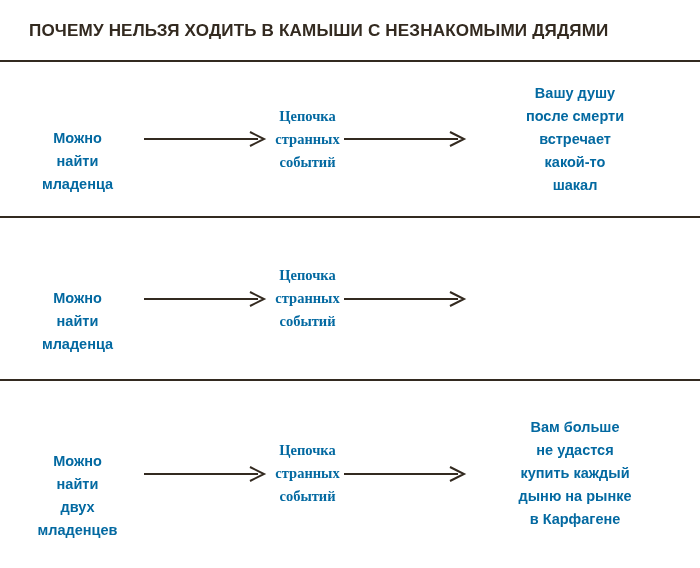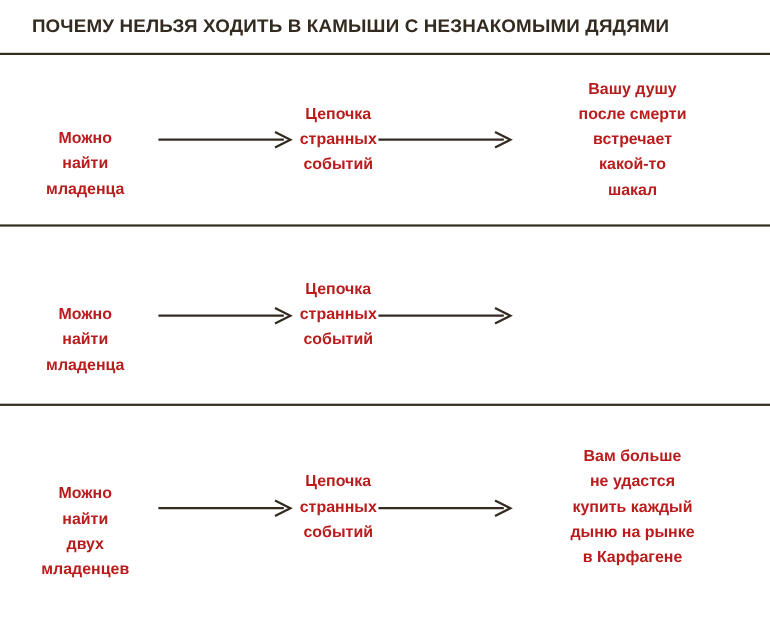--- a/index.html
+++ b/index.html
@@ -18,21 +18,21 @@
   #poster {
     width: 700px;
     height: 568px;
     position: relative;
     background: #ffffff;
     box-sizing: border-box;
   }
 
   
   .title-bar {
-    height: 48px;
+    height: 60px;
     display: flex;
     align-items: center;
     padding-left: 29px;
     box-sizing: border-box;
   }
   .title-text {
     font-size: 16.5px;
     font-weight: bold;
     letter-spacing: 0.15px;
     color: #332a20;
@@ -58,25 +58,25 @@
   }
   .row-1 { height: 154px; }
   .row-2 { height: 161px; }
   .row-3 { height: 185px; }
 
   .cell-text {
     text-align: center;
     font-size: 14.5px;
     font-weight: bold;
     line-height: 23px;
-    color: #b91c1c;
+    color: #0369a1;
     white-space: pre-line;
   }
   .cell-col1  { padding-right: 0px; margin-top: 45px; }
-  .cell-col2  { padding: 0 2px; }
+  .cell-col2  { padding: 0 2px; font-family: Liberation Serif, serif; }
   .cell-col3  { padding: 0 6px; }
 
   
   .arrow {
     position: relative;
     height: 20px;
     display: flex;
     align-items: center;
     justify-content: center;
   }

